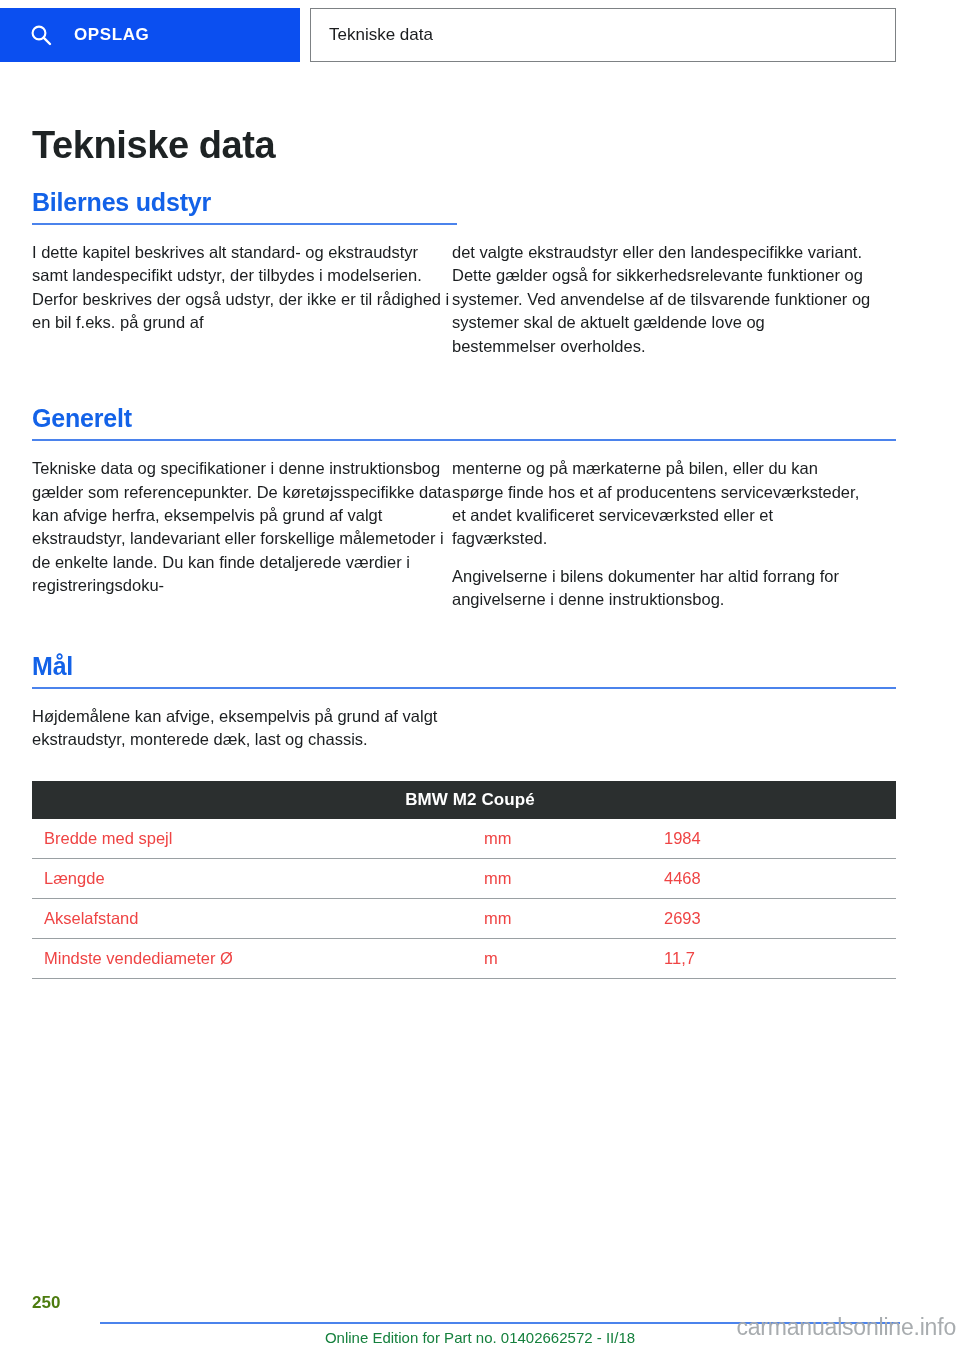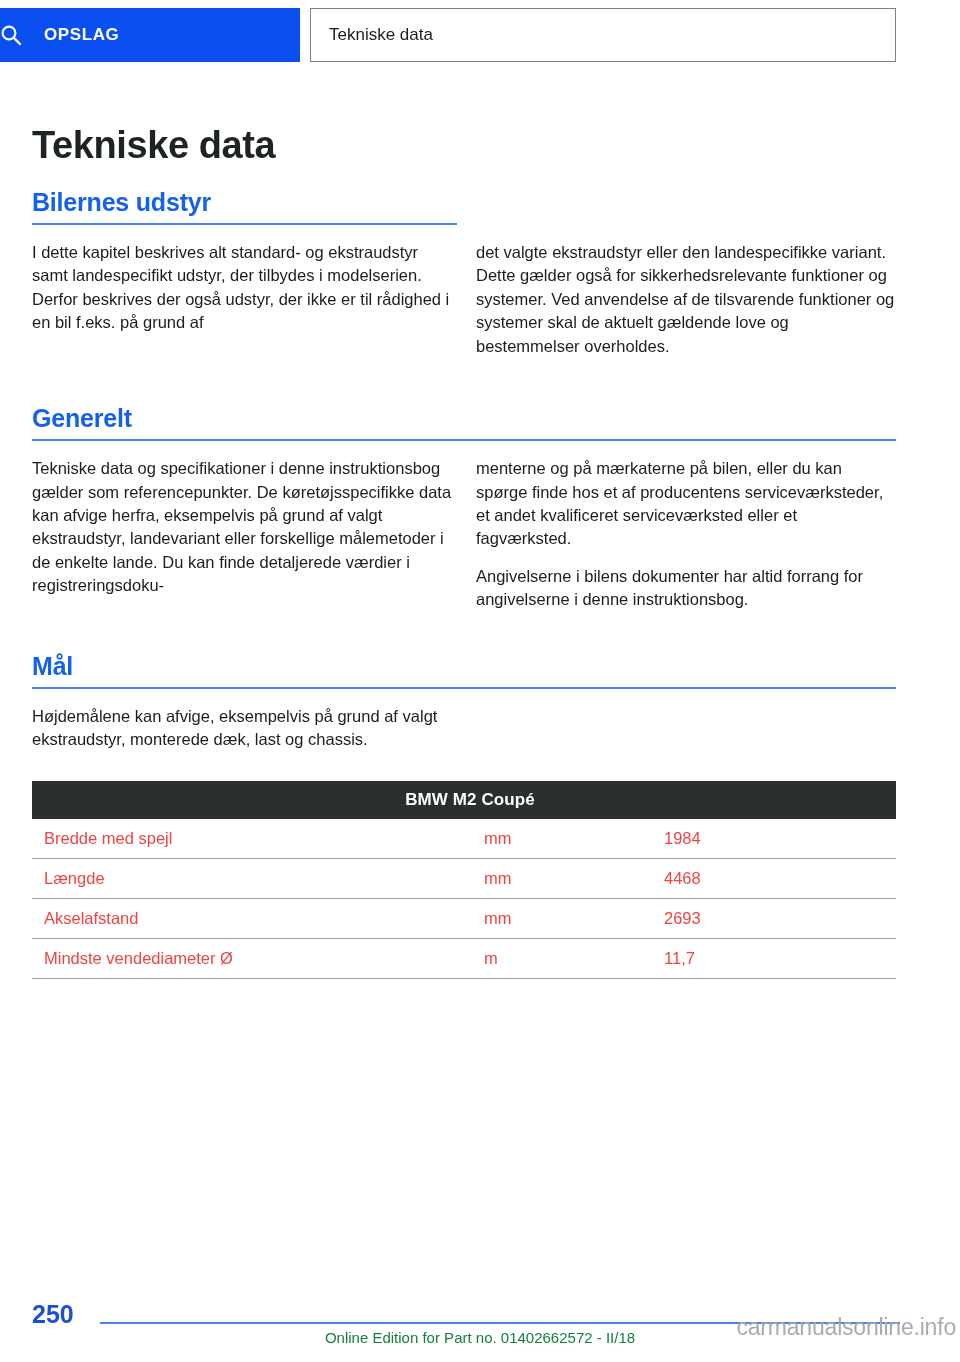--- a/index.html
+++ b/index.html
@@ -27,20 +27,21 @@
   .search-btn {
     position: absolute;
     left: 0;
     top: 0;
     width: 300px;
     height: 54px;
     background: #0b4ff0;
     display: flex;
     align-items: center;
     box-sizing: border-box;
+    padding-left: 30px;
   }
   .search-icon {
     width: 22px;
     height: 22px;
     display: block;
     flex: 0 0 auto;
   }
   .search-label {
     color: #ffffff;
     font-size: 17px;
@@ -95,21 +96,20 @@
   .rule {
     height: 2px;
     background: #4b83ec;
     margin-top: 7px;
   }
   .rule.half { width: 425px; }
   .rule.full { width: 864px; }
 
   .cols {
     display: flex;
-    column-gap: 24px;
     margin-top: 16px;
   }
   .col {
     width: 420px;
   }
   p.body {
     margin: 0 0 14px 0;
     font-size: 16.5px;
     line-height: 1.42;
     color: #1b1e20;
@@ -154,24 +154,24 @@
   .footer {
     position: absolute;
     left: 0;
     bottom: 0;
     width: 960px;
     height: 76px;
   }
   .page-num {
     position: absolute;
     left: 32px;
-    top: 14px;
-    font-size: 25px;
-    font-weight: bold;
-    color: #1d4ed8;
+    top: 7px;
+    font-size: 17px;
+    font-weight: bold;
+    color: #4d7c0f;
   }
   .footer-rule {
     position: absolute;
     left: 100px;
     top: 36px;
     width: 800px;
     height: 2px;
     background: #4b83ec;
   }
   .footer-text {

